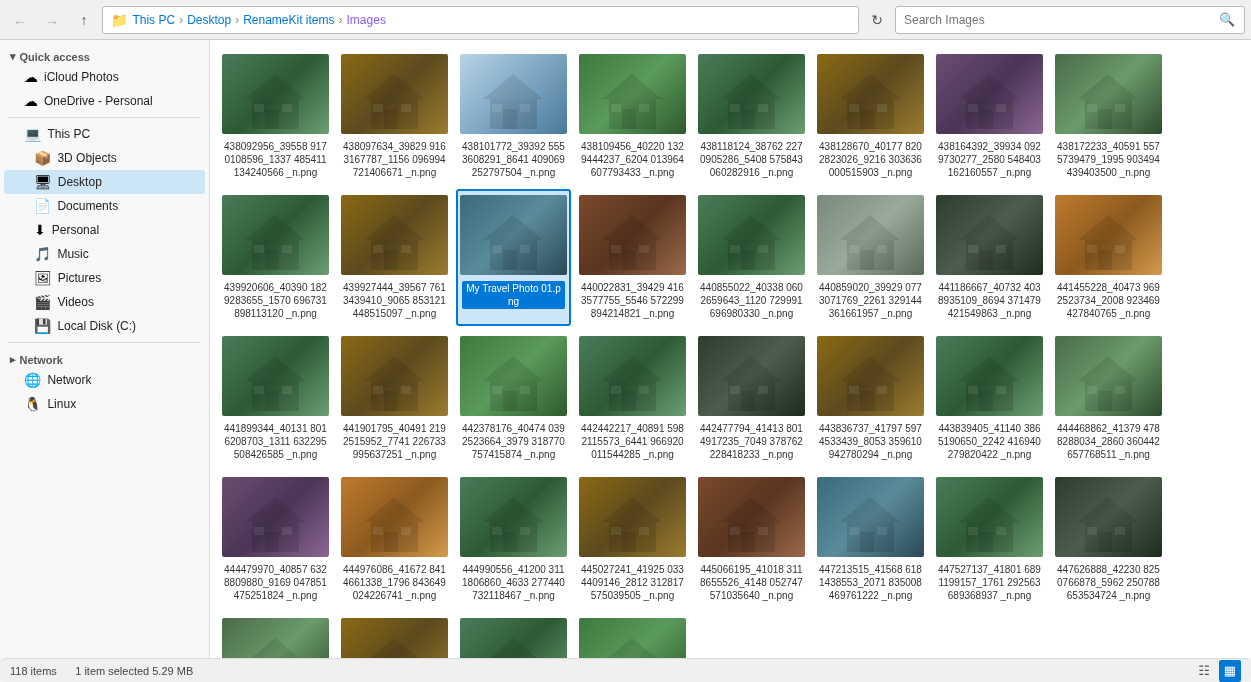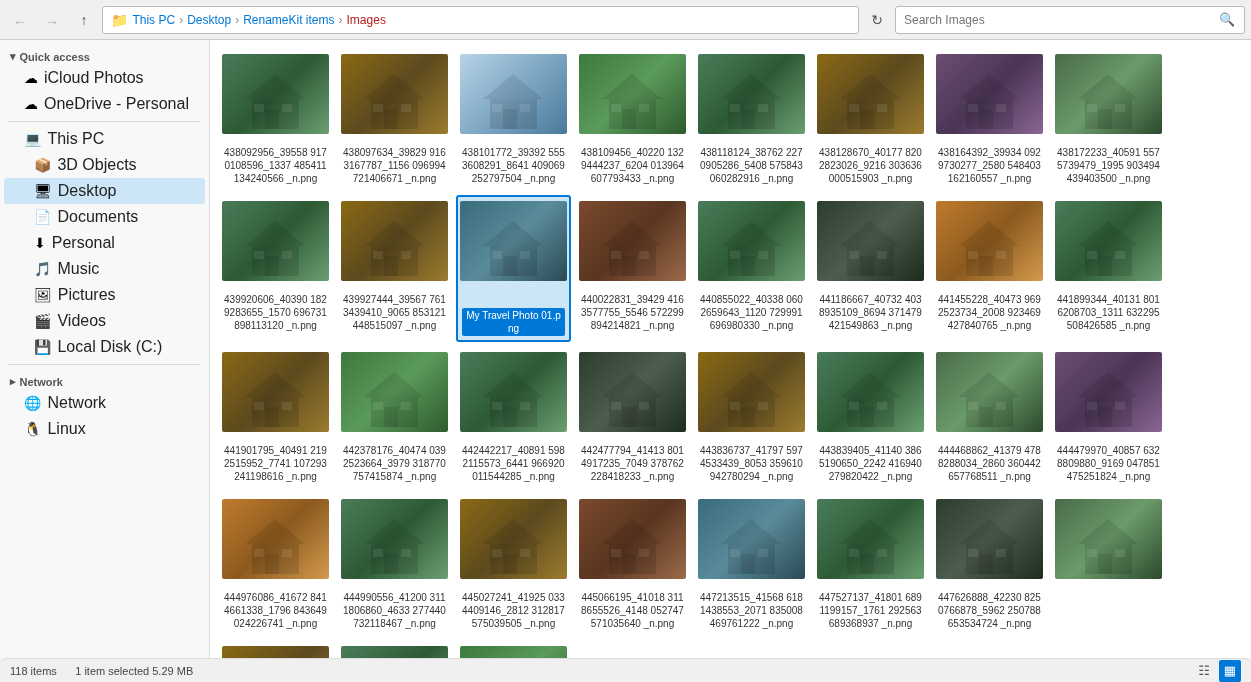--- a/index.html
+++ b/index.html
@@ -37,21 +37,21 @@
       padding: 0 8px;
       gap: 4px;
       font-size: 12px;
       color: #333;
     }
     .address-bar .breadcrumb-part {
       cursor: pointer;
       color: #0078d7;
     }
     .address-bar .breadcrumb-sep { color: #888; }
-    .address-bar .breadcrumb-current { color: #b91c1c; }
+    .address-bar .breadcrumb-current { color: #8b5cf6; }
     .address-bar .folder-icon { color: #d4a017; font-size: 14px; }
     .refresh-btn {
       width: 28px; height: 28px;
       background: none; border: none;
       cursor: pointer;
       display: flex; align-items: center; justify-content: center;
       border-radius: 3px;
       color: #555;
       font-size: 14px;
     }
@@ -100,21 +100,21 @@
       display: flex;
       align-items: center;
       padding: 4px 10px 4px 20px;
       cursor: pointer;
       gap: 6px;
       border-radius: 3px;
       margin: 0 4px;
     }
     .sidebar-item.active { background: #cde6f7; }
     .sidebar-item .item-icon { font-size: 14px; flex-shrink: 0; }
-    .sidebar-item .item-label { font-size: 16px; color: #222; white-space: nowrap; overflow: hidden; text-overflow: ellipsis; }
+    .sidebar-item .item-label { font-size: 12px; color: #222; white-space: nowrap; overflow: hidden; text-overflow: ellipsis; }
     .sidebar-divider { height: 1px; background: #ddd; margin: 4px 8px; }
 
     
     .content-area {
       flex: 1;
       display: flex;
       flex-direction: column;
       overflow: hidden;
       background: white;
     }
@@ -133,38 +133,38 @@
     .file-item {
       width: 115px;
       display: flex;
       flex-direction: column;
       align-items: center;
       padding: 4px;
       border-radius: 3px;
       cursor: pointer;
       border: 2px solid transparent;
     }
-    .file-item.selected { background: #cde6f7; border-color: #0078d7; gap: 15px; }
+    .file-item.selected { background: #cde6f7; border-color: #0078d7; }
     .file-item.selected .file-name { background: #0078d7; color: white; padding: 1px 3px; border-radius: 2px; }
 
     .file-thumb {
       width: 107px;
       height: 80px;
       background: #888;
       border-radius: 2px;
       overflow: hidden;
       flex-shrink: 0;
     }
     .file-name {
       font-size: 10px;
       color: #333;
       text-align: center;
       word-break: break-all;
       line-height: 1.3;
-      margin-top: 12px;
+      margin-top: 6px;
       max-height: 52px;
       overflow: hidden;
       width: 100%;
     }
 
     
     .status-bar {
       height: 24px;
       background: #f0f0f0;
       border-top: 1px solid #ddd;
@@ -460,20 +460,33 @@
     <rect x="43" y="55" width="14" height="20" fill="rgba(0,0,0,0.3)"></rect>
     <rect x="60" y="50" width="10" height="8" fill="rgba(255,255,255,0.2)"></rect>
     <rect x="32" y="50" width="10" height="8" fill="rgba(255,255,255,0.2)"></rect>
   </svg></div>
           <div class="file-name">440855022_40338
 0602659643_1120
 729991696980330
 _n.png</div>
         </div>
         <div class="file-item">
+          <div class="file-thumb thumb-misty"><svg width="107" height="80" xmlns="http://www.w3.org/2000/svg" style="opacity:0.4">
+    <rect x="30" y="45" width="47" height="30" fill="rgba(0,0,0,0.3)"></rect>
+    <polygon points="53,20 83,45 23,45" fill="rgba(0,0,0,0.25)"></polygon>
+    <rect x="43" y="55" width="14" height="20" fill="rgba(0,0,0,0.3)"></rect>
+    <rect x="60" y="50" width="10" height="8" fill="rgba(255,255,255,0.2)"></rect>
+    <rect x="32" y="50" width="10" height="8" fill="rgba(255,255,255,0.2)"></rect>
+  </svg></div>
+          <div class="file-name">440859020_39929
+0773071769_2261
+329144361661957
+_n.png</div>
+        </div>
+        <div class="file-item">
           <div class="file-thumb thumb-dark"><svg width="107" height="80" xmlns="http://www.w3.org/2000/svg" style="opacity:0.4">
     <rect x="30" y="45" width="47" height="30" fill="rgba(0,0,0,0.3)"></rect>
     <polygon points="53,20 83,45 23,45" fill="rgba(0,0,0,0.25)"></polygon>
     <rect x="43" y="55" width="14" height="20" fill="rgba(0,0,0,0.3)"></rect>
     <rect x="60" y="50" width="10" height="8" fill="rgba(255,255,255,0.2)"></rect>
     <rect x="32" y="50" width="10" height="8" fill="rgba(255,255,255,0.2)"></rect>
   </svg></div>
           <div class="file-name">441186667_40732
 4038935109_8694
 371479421549863
@@ -508,21 +521,21 @@
         <div class="file-item">
           <div class="file-thumb thumb-cabin"><svg width="107" height="80" xmlns="http://www.w3.org/2000/svg" style="opacity:0.4">
     <rect x="30" y="45" width="47" height="30" fill="rgba(0,0,0,0.3)"></rect>
     <polygon points="53,20 83,45 23,45" fill="rgba(0,0,0,0.25)"></polygon>
     <rect x="43" y="55" width="14" height="20" fill="rgba(0,0,0,0.3)"></rect>
     <rect x="60" y="50" width="10" height="8" fill="rgba(255,255,255,0.2)"></rect>
     <rect x="32" y="50" width="10" height="8" fill="rgba(255,255,255,0.2)"></rect>
   </svg></div>
           <div class="file-name">441901795_40491
 2192515952_7741
-107293241198616
+226733995637251
 _n.png</div>
         </div>
         <div class="file-item">
           <div class="file-thumb thumb-green"><svg width="107" height="80" xmlns="http://www.w3.org/2000/svg" style="opacity:0.4">
     <rect x="30" y="45" width="47" height="30" fill="rgba(0,0,0,0.3)"></rect>
     <polygon points="53,20 83,45 23,45" fill="rgba(0,0,0,0.25)"></polygon>
     <rect x="43" y="55" width="14" height="20" fill="rgba(0,0,0,0.3)"></rect>
     <rect x="60" y="50" width="10" height="8" fill="rgba(255,255,255,0.2)"></rect>
     <rect x="32" y="50" width="10" height="8" fill="rgba(255,255,255,0.2)"></rect>
   </svg></div>

